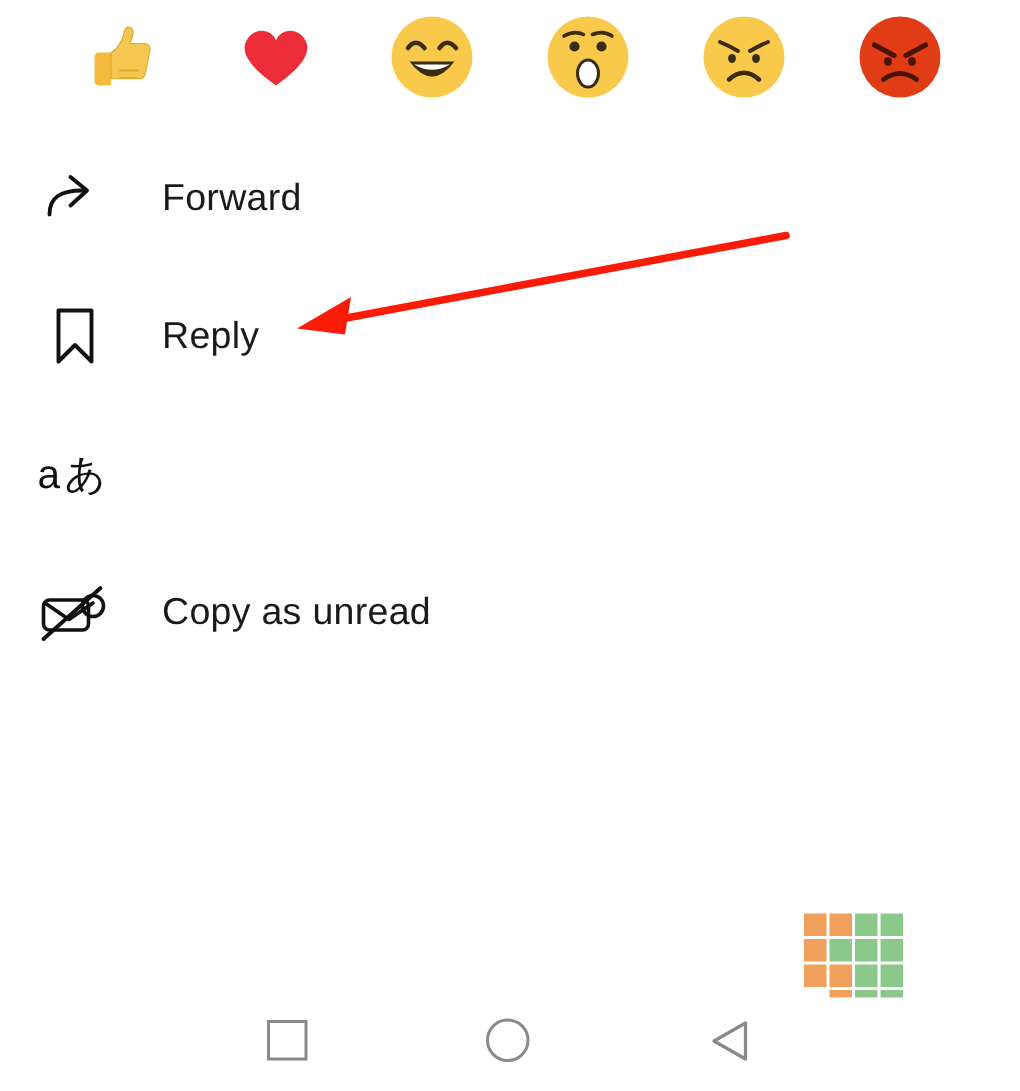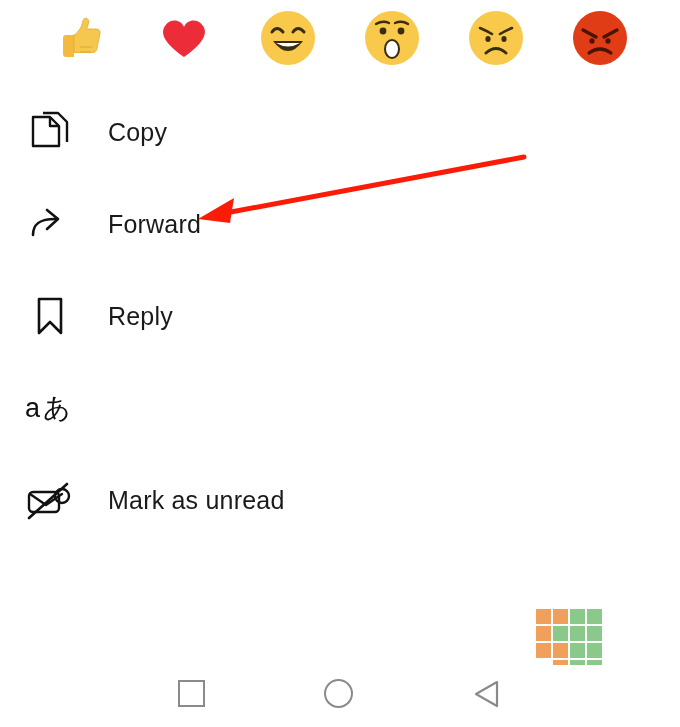--- a/index.html
+++ b/index.html
@@ -216,30 +216,20 @@
         <ellipse cx="22" cy="33" rx="2.6" ry="2.8" fill="#4a1405"></ellipse>
         <ellipse cx="38" cy="33" rx="2.6" ry="2.8" fill="#4a1405"></ellipse>
         <path d="M19 45 q11 -8 22 0" stroke="#4a1405" stroke-width="3.2" fill="none" stroke-linecap="round"></path>
       </svg>
     </div>
 
   </div>
 
   <div class="menu">
 
-    <div class="menu-item">
-      <span class="menu-icon">
-        <svg width="50" height="50" viewBox="0 0 50 50">
-          <path d="M8 10 h17 l9 9 v20 h-26 z" fill="#ffffff" stroke="#111111" stroke-width="2.4" stroke-linejoin="round"></path>
-          <path d="M25 10 v9 h9" fill="none" stroke="#111111" stroke-width="2.4" stroke-linejoin="round"></path>
-          <path d="M18 6 h15 l9 9 v20" fill="none" stroke="#111111" stroke-width="2.4" stroke-linejoin="round"></path>
-        </svg>
-      </span>
-      <span class="menu-label">Copy</span>
-    </div>
 
 
     <div class="menu-item">
       <span class="menu-icon">
         <svg width="50" height="50" viewBox="0 0 50 50">
           <path d="M8 36 c0 -12 8 -16 22 -16" fill="none" stroke="#111111" stroke-width="2.6" stroke-linecap="round"></path>
           <path d="M22 11 L33 20 L22 30" fill="none" stroke="#111111" stroke-width="2.6" stroke-linecap="round" stroke-linejoin="round"></path>
         </svg>
       </span>
       <span class="menu-label">Forward</span>
@@ -265,21 +255,21 @@
 
     <div class="menu-item">
       <span class="menu-icon">
         <svg width="54" height="50" viewBox="0 0 54 50">
           <path d="M10 17 h22 a4 4 0 0 1 4 4 v12 a4 4 0 0 1 -4 4 h-22 a4 4 0 0 1 -4 -4 v-12 a4 4 0 0 1 4 -4 z" fill="none" stroke="#111111" stroke-width="2.4"></path>
           <path d="M7 19 l16 11 l16 -11" fill="none" stroke="#111111" stroke-width="2.4" stroke-linecap="round" stroke-linejoin="round"></path>
           <circle cx="39" cy="21" r="7" fill="none" stroke="#111111" stroke-width="2.4"></circle>
           <path d="M6 43 L44 9" stroke="#111111" stroke-width="2.6" stroke-linecap="round"></path>
         </svg>
       </span>
-      <span class="menu-label">Mark as unread</span>
+      <span class="menu-label">Copy as unread</span>
     </div>
 
   </div>
 
   <svg class="annotation-arrow" viewBox="0 0 345 90">
     <path d="M334 12 L25 70" stroke="#fb1c07" stroke-width="5" fill="none" stroke-linecap="round"></path>
     <path d="M8 74 L44 53 L40 78 Z" fill="#fb1c07"></path>
   </svg>
 
   <div class="watermark">

